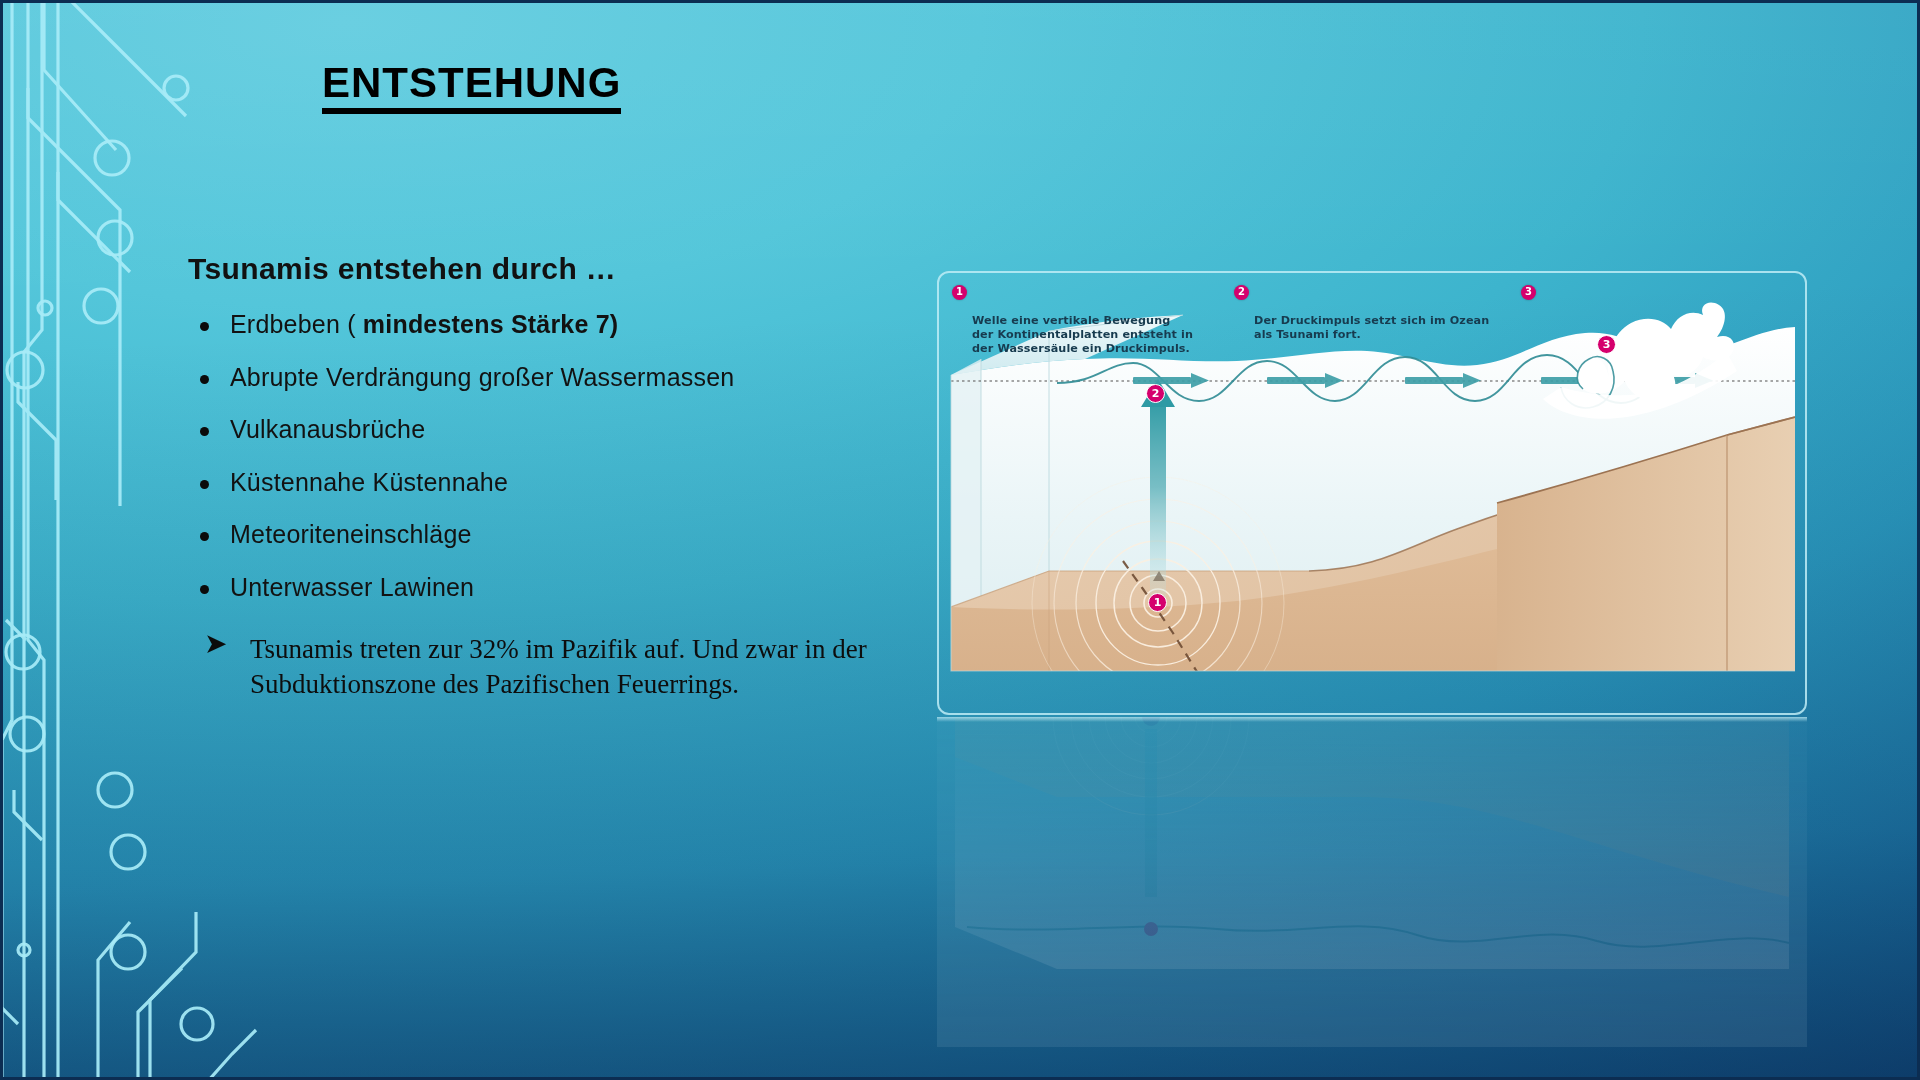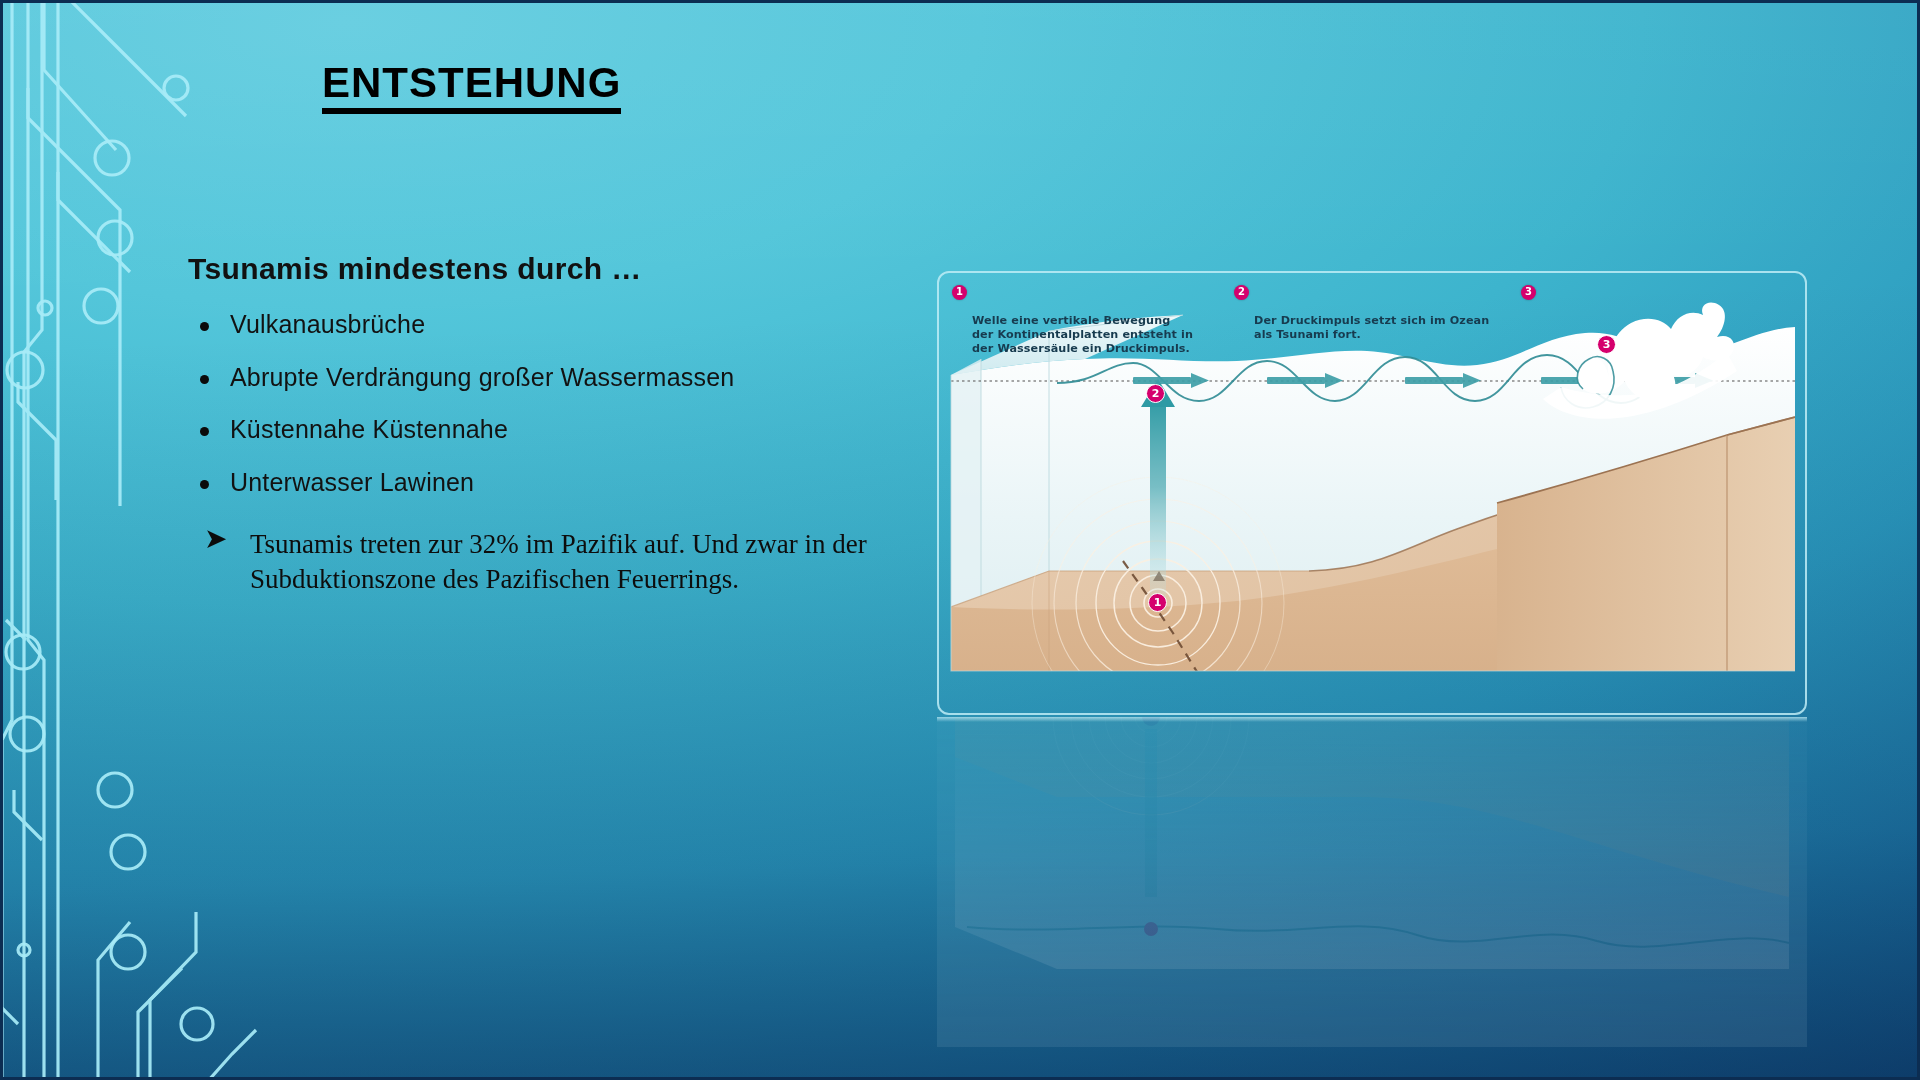--- a/index.html
+++ b/index.html
@@ -200,31 +200,37 @@
     <circle cx="24" cy="950" r="6"></circle>
   </g>
 </svg>
 
 <div class="title-wrap">
   <div class="title">ENTSTEHUNG</div>
 </div>
 
 <div class="content">
 
-  <div class="lead">Tsunamis mindestens durch …</div>
+  <div class="lead">Tsunamis entstehen durch …</div>
 
   <ul class="bullets">
     <li>
+      <span>Erdbeben ( </span><b>mindestens Stärke 7)</b>
+    </li>
+    <li>
+      <span>Abrupte Verdrängung großer Wassermassen</span>
+    </li>
+    <li>
       <span>Vulkanausbrüche</span>
     </li>
     <li>
-      <span>Abrupte Verdrängung großer Wassermassen</span>
-    </li>
-    <li>
       <span>Küstennahe Küstennahe</span>
+    </li>
+    <li>
+      <span>Meteoriteneinschläge</span>
     </li>
     <li>
       <span>Unterwasser Lawinen</span>
     </li>
   </ul>
 
   <div class="arrow-para">
     <span class="arrow-glyph">➤</span>
     <span>Tsunamis treten zur 32% im Pazifik auf. Und zwar in der Subduktionszone des Pazifischen Feuerrings.</span>
   </div>

